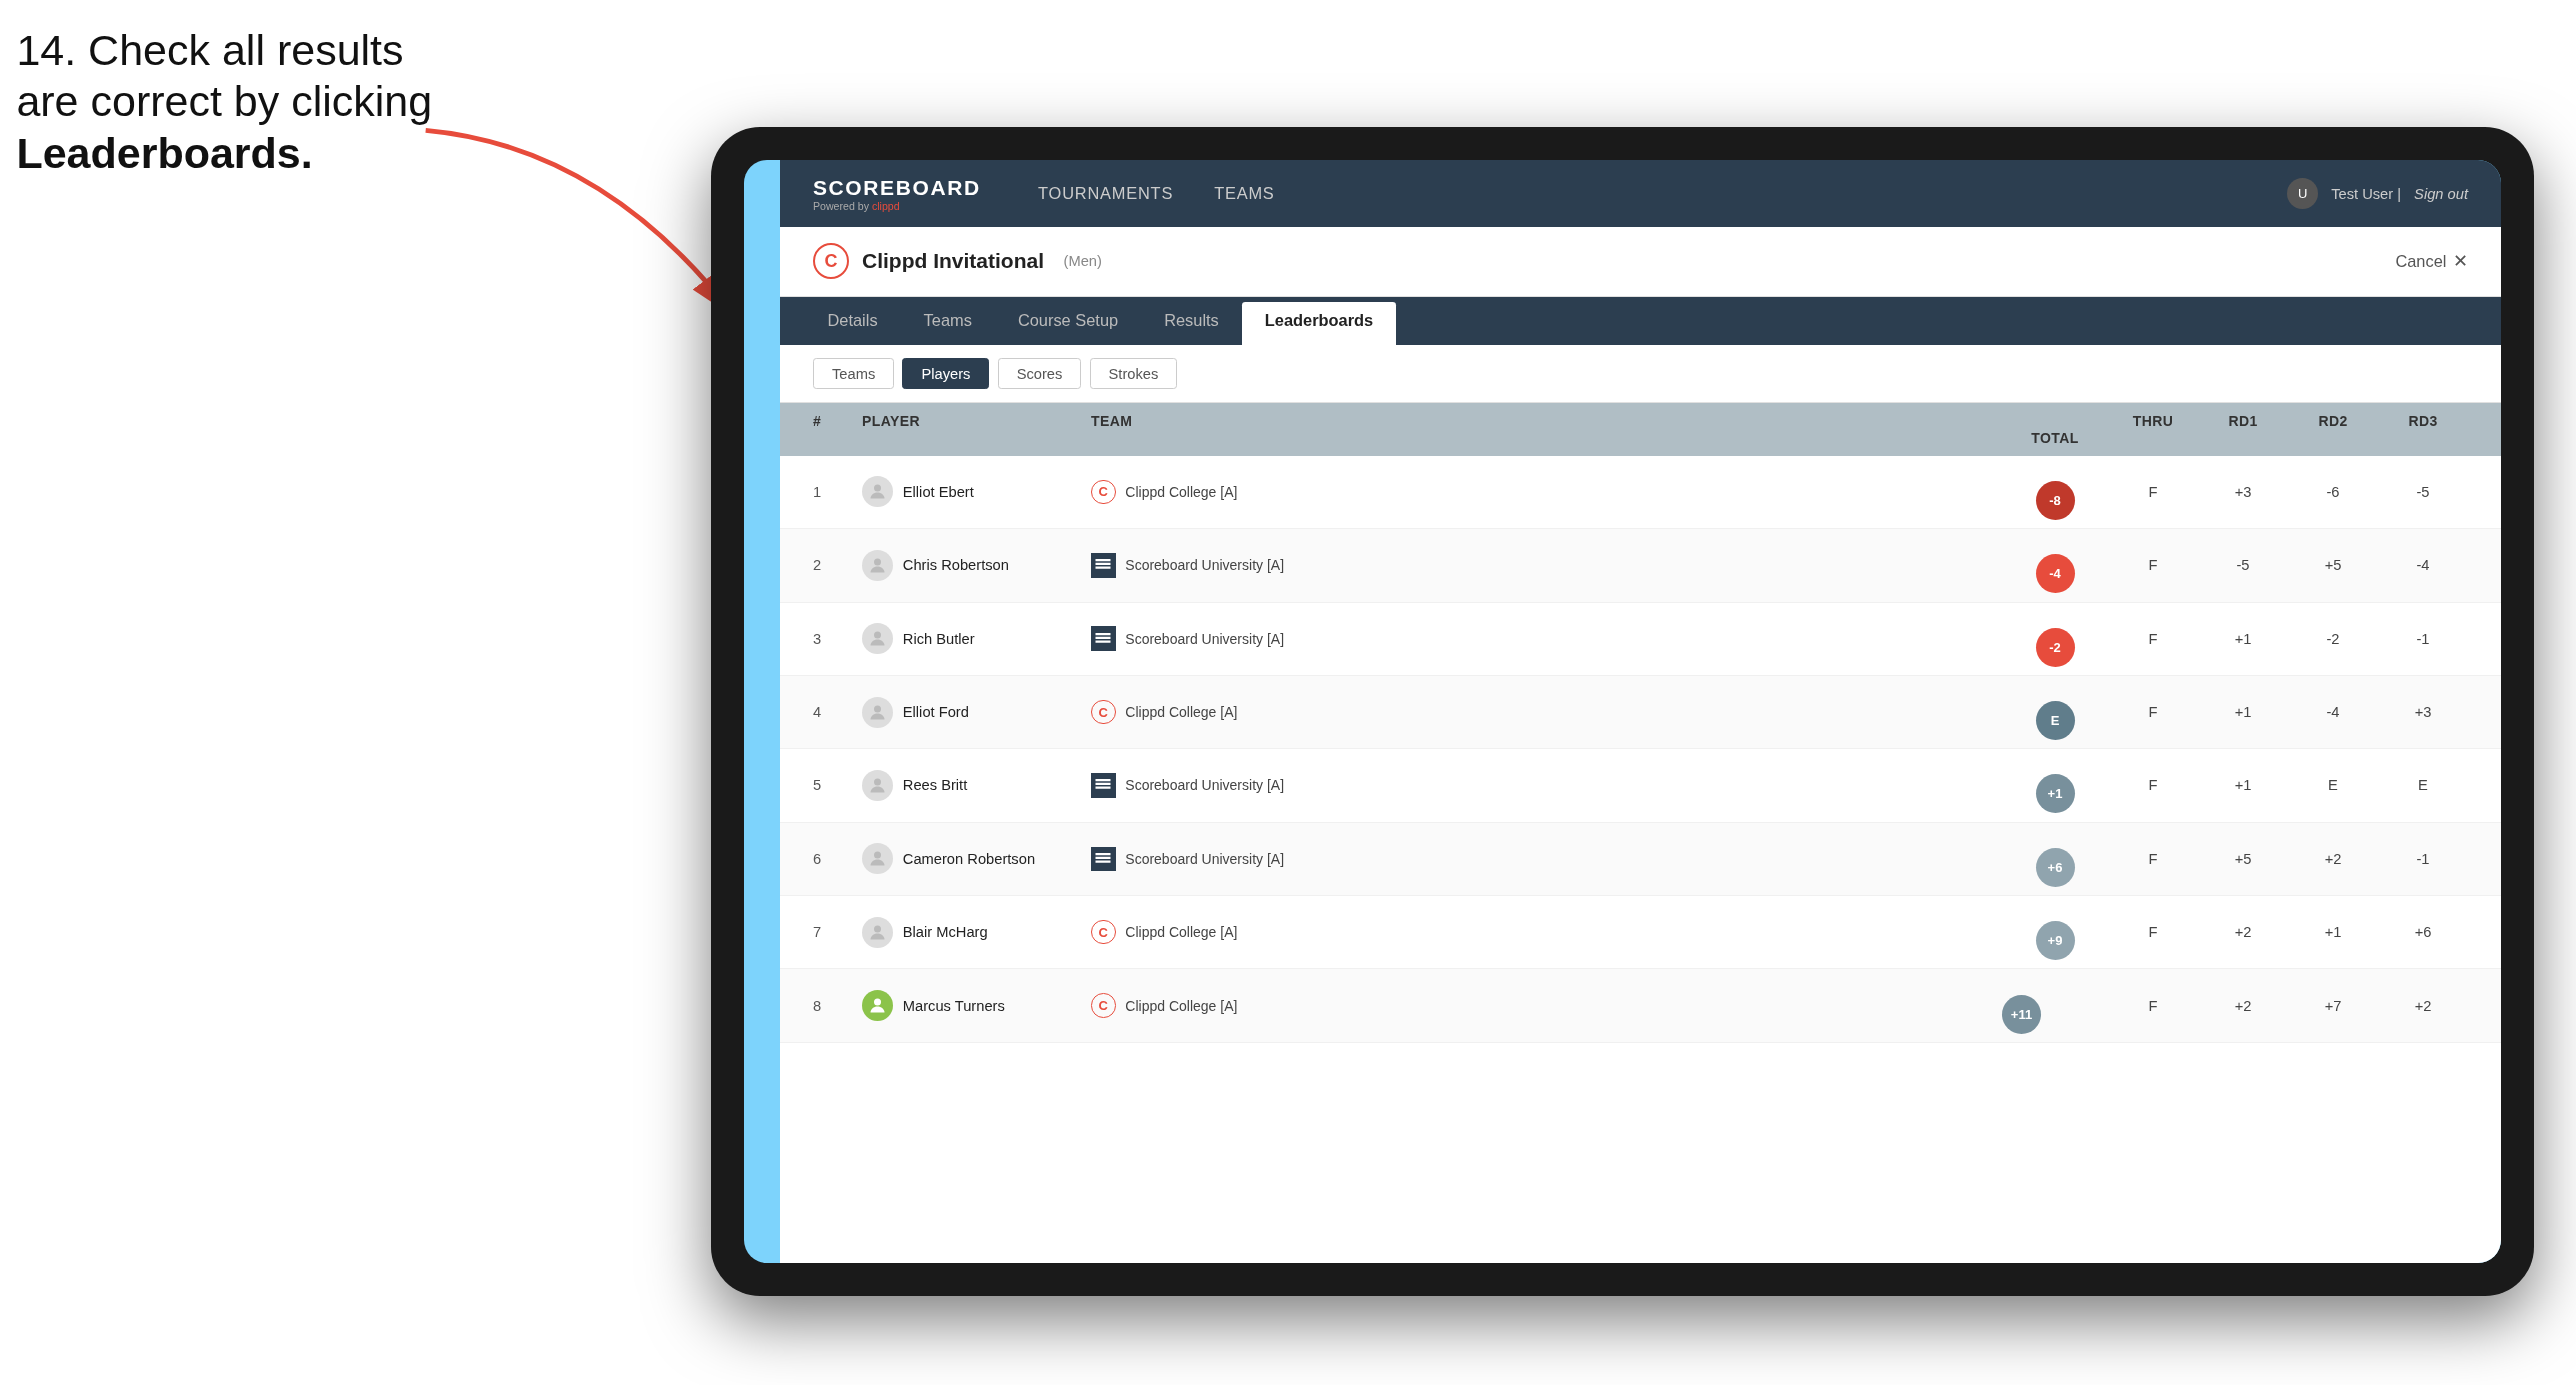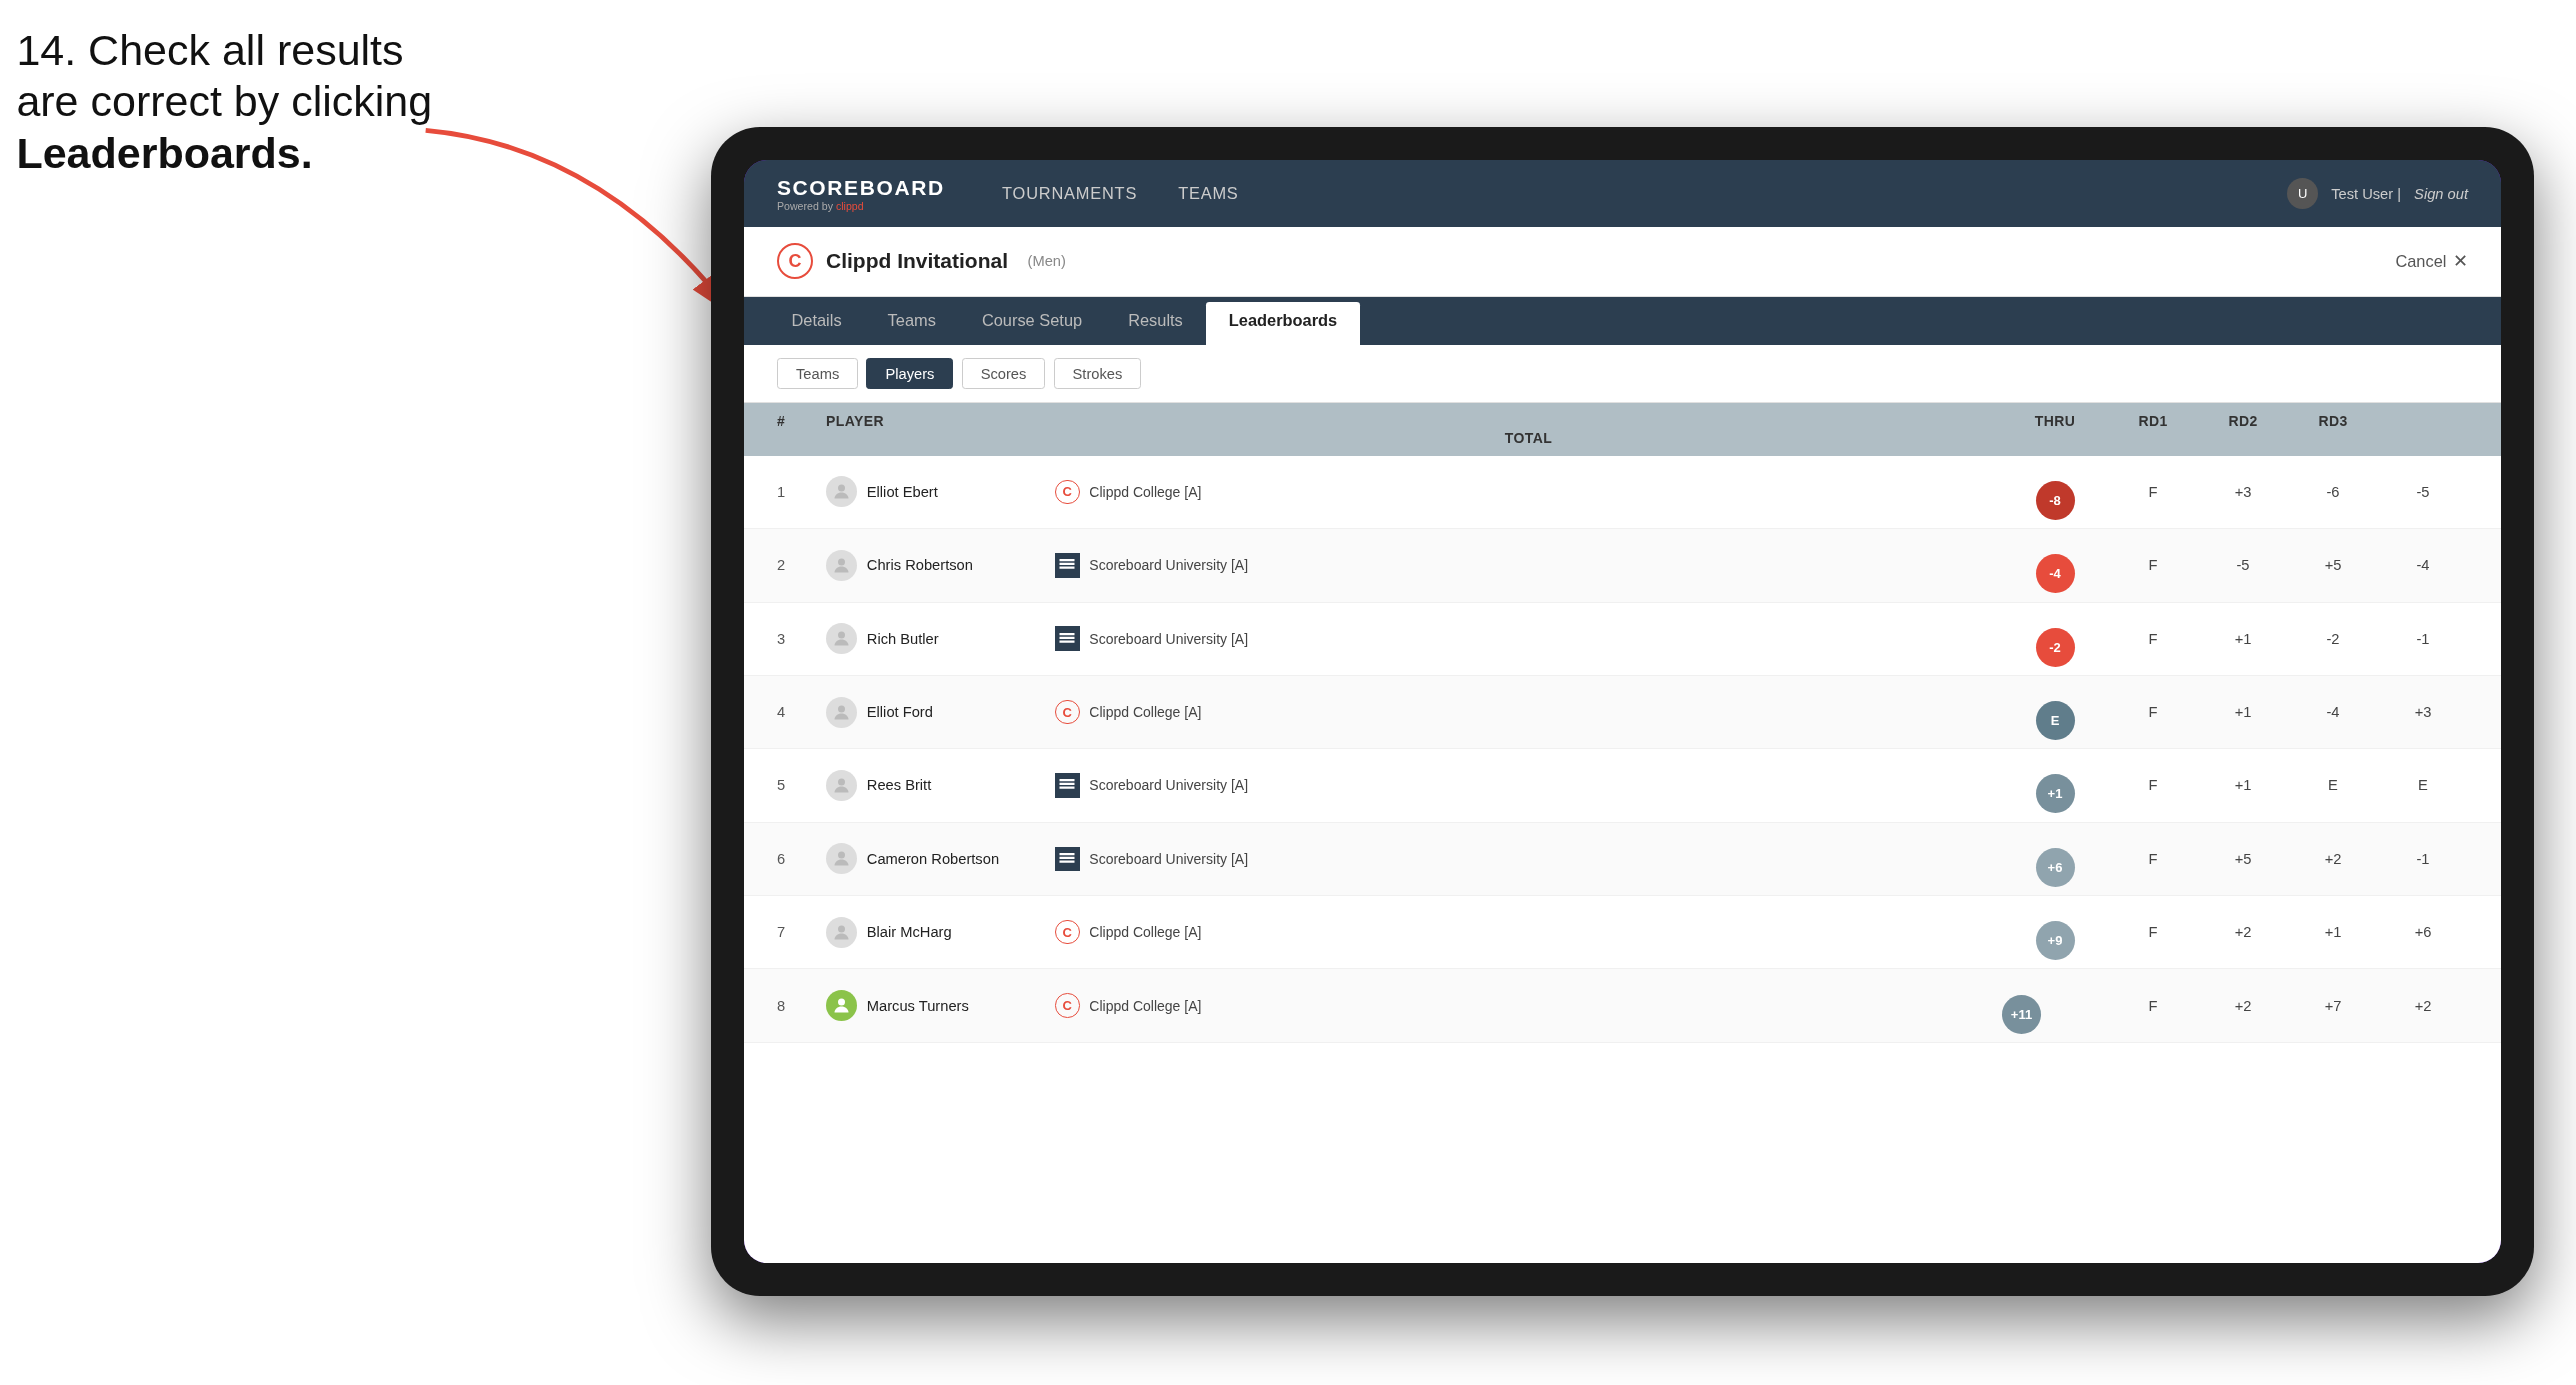--- a/index.html
+++ b/index.html
@@ -46,25 +46,26 @@
       width: 1823px;
       height: 1169px;
       background: #1a1a1a;
       border-radius: 49px;
       padding: 33px;
       box-shadow: 0 24.5px 65px rgba(0,0,0,0.5);
     }
     .tablet-screen {
       width: 100%;
       height: 100%;
-      background: #6d28d9;
+      background: #7dd3fc;
       border-radius: 23px;
       overflow: hidden;
       display: flex;
       flex-direction: column;
+      padding-left: 36px;
     }
 
     
     .top-nav {
       background: #2c3e50;
       display: flex;
       align-items: center;
       padding: 0 33px;
       height: 67px;
       flex-shrink: 0;
@@ -389,20 +390,21 @@
     <div class="filter-bar">
       <button class="filter-btn">Teams</button>
       <button class="filter-btn active">Players</button>
       <button class="filter-btn">Scores</button>
       <button class="filter-btn">Strokes</button>
     </div>
 
     <div class="table-header">
       <span>#</span>
       <span>PLAYER</span>
+      <span>TEAM</span>
       <span class="col-total">TOTAL</span>
       <span class="col-thru">THRU</span>
       <span class="col-rd">RD1</span>
       <span class="col-rd">RD2</span>
       <span class="col-rd">RD3</span>
     </div>
 
     <div class="table-body" id="table-body">
     <div class="table-row">
     <span class="rank-cell">1</span>

